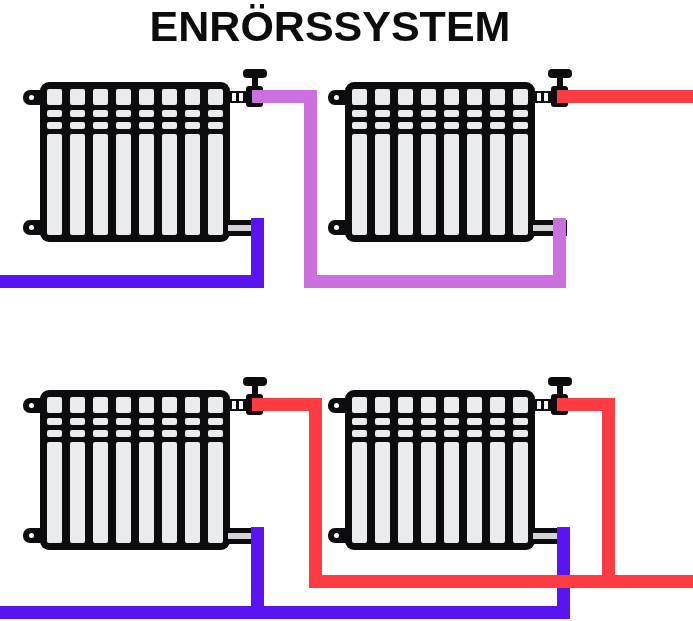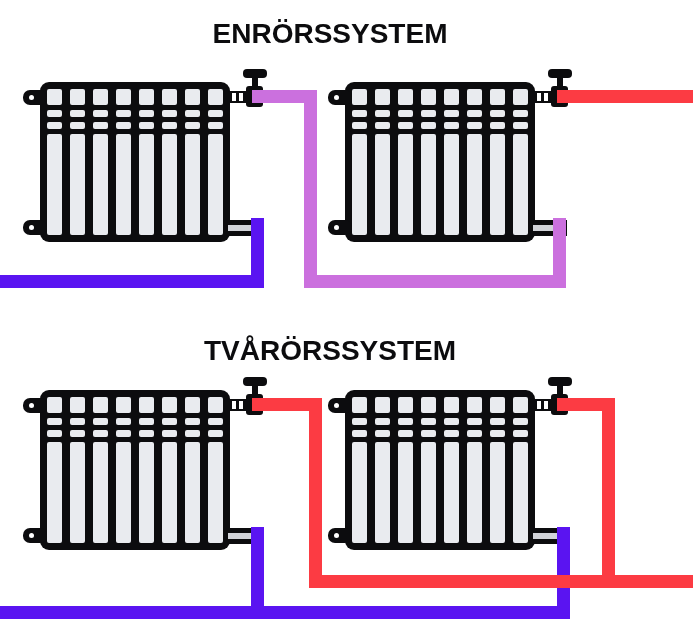--- a/index.html
+++ b/index.html
@@ -4,22 +4,22 @@
 <style>
   html,body{margin:0;padding:0;background:#fff;}
   .stage{
     position:relative;width:693px;height:621px;overflow:hidden;
     background:var(--background,#ffffff);
     font-family:"Liberation Sans", sans-serif;
   }
   .section{position:absolute;inset:0;}
   .title{
     position:absolute;left:0;width:660px;text-align:center;
-    font-weight:700;font-size:28px;line-height:36px;letter-spacing:0px;
-    color:var(--radiator-outline,#0c0c0e);white-space:nowrap;margin-top:8px;
+    font-weight:700;font-size:43px;line-height:36px;letter-spacing:0px;
+    color:var(--radiator-outline,#0c0c0e);white-space:nowrap;
   }
   .t1{top:8px;}
   .t2{top:325px;}
 
   
   .radiator{position:absolute;width:190px;height:160px;background:var(--radiator-outline,#0c0c0e);border-radius:9px;}
   .rad-a{left:40px;top:82px;}
   .rad-b{left:345px;top:82px;}
   .rad-c{left:40px;top:390px;}
   .rad-d{left:345px;top:390px;}
@@ -171,21 +171,20 @@
     <div class="pipe mixed p-or-1"></div>
     <div class="pipe mixed p-or-2"></div>
     <div class="pipe mixed p-or-3"></div>
     <div class="pipe mixed p-or-4"></div>
     <div class="pipe cold p-vi-1"></div>
     <div class="pipe cold p-vi-2"></div>
     <div class="pipe hot p-rd-1"></div>
   </div>
 
   <div class="section">
-    <div class="title t2">TVÅRÖRSSYSTEM</div>
 
     <div class="radiator rad-c">
       <div class="rad-grid">
           <div class="cell"></div>
           <div class="cell"></div>
           <div class="cell"></div>
           <div class="cell"></div>
           <div class="cell"></div>
           <div class="cell"></div>
           <div class="cell"></div>

